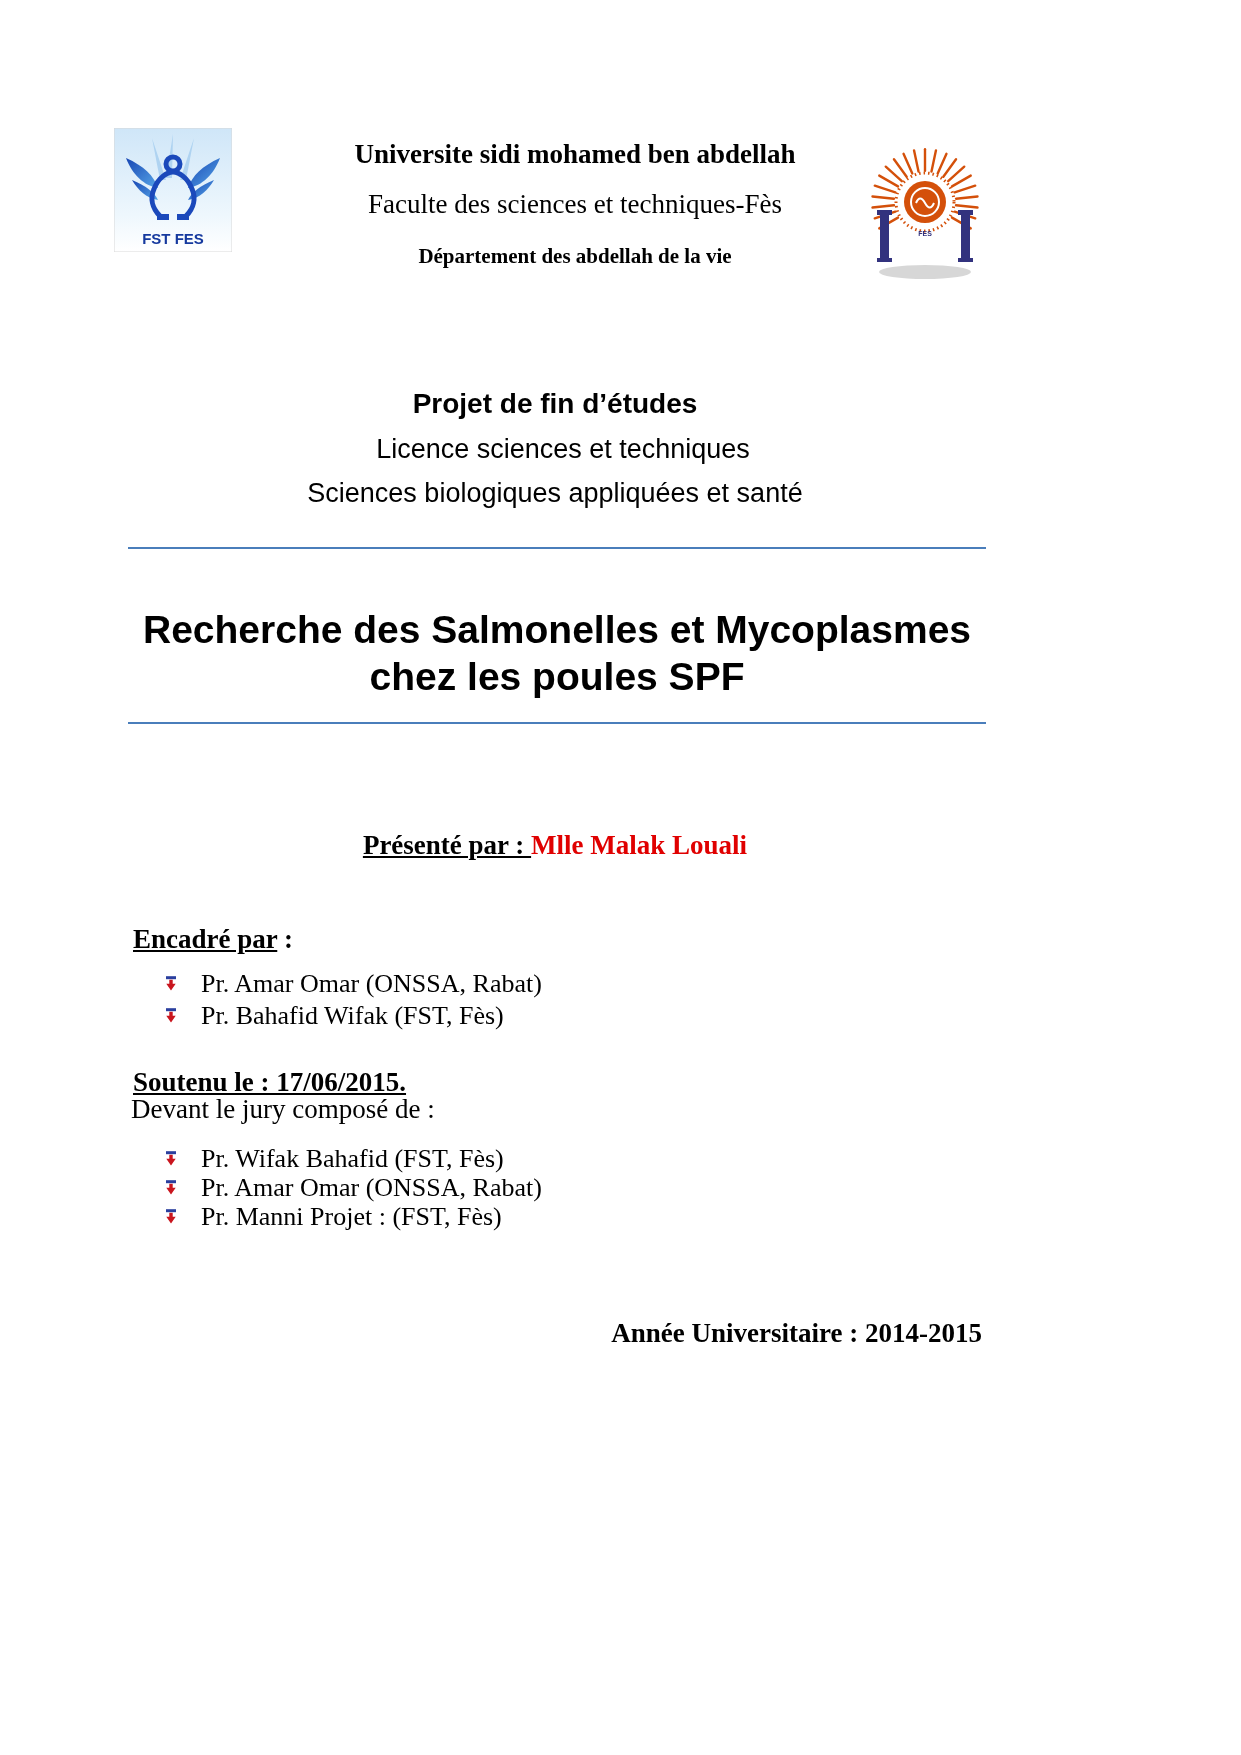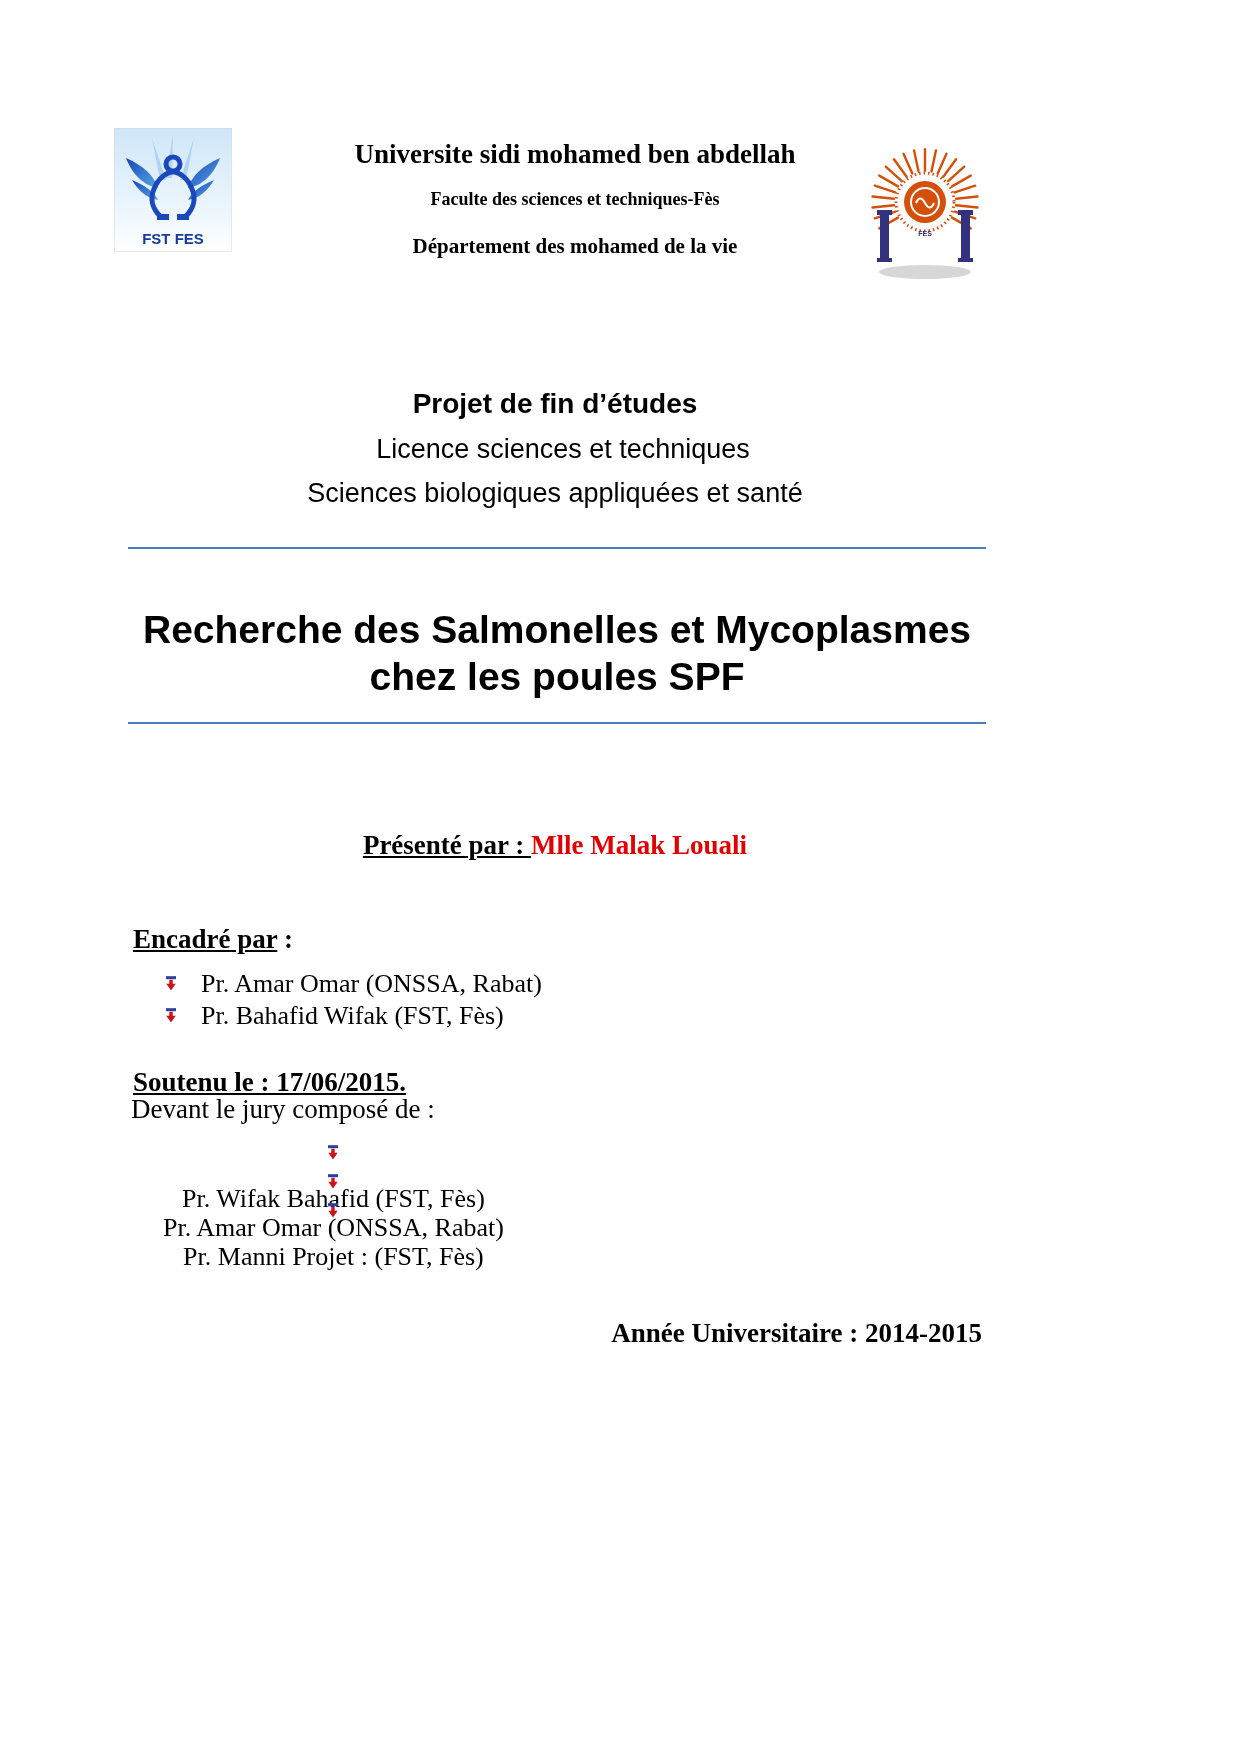--- a/index.html
+++ b/index.html
@@ -13,21 +13,21 @@
     color:#000;
   }
 
   
   .fst-logo  { position:absolute; left:114px; top:128px; }
   .univ-logo { position:absolute; left:864px; top:116px; }
 
   
   .header-text { position:absolute; left:130px; top:133px; width:890px; text-align:center; }
   .hdr-university { font-size:27px; font-weight:bold; margin:6px 0 0 0; }
-  .hdr-faculty    { font-size:18px; font-weight:bold; margin:19px 0 0 0; }
+  .hdr-faculty    { font-size:27px; font-weight:normal; margin:19px 0 0 0; }
   .hdr-department { font-size:21px; font-weight:bold; margin:24px 0 0 0; }
 
   
   .project-block { position:absolute; left:0; top:388px; width:1110px; text-align:center;
                    font-family:"Liberation Sans", sans-serif; }
   .project-type      { font-size:28px; font-weight:bold; margin:0; }
   .project-degree    { font-size:27px; margin:14px 0 0 16px; }
   .project-specialty { font-size:27px; margin:13px 0 4px 0; }
 
   
@@ -48,21 +48,21 @@
   .presented-name  { color:var(--accent-red, #e00000); }
 
   
   .encadre { position:absolute; left:133px; top:924px; font-size:27px; font-weight:bold; }
   .encadre-label { text-decoration:underline; }
 
   .bullet-list { position:absolute; left:163px; }
   .sup-list  { top:968px; }
   .jury-list { top:1144px; }
   .bullet-row { display:flex; align-items:center; gap:22px; font-size:26px; height:32px; }
-  .jury-list .bullet-row { height:29px;flex-direction:column; }
+  .jury-list .bullet-row { height:29px; }
   .bullet-icon { flex:0 0 auto; display:inline-flex; }
 
   .soutenu { position:absolute; left:133px; top:1051px; font-size:27px;
              font-weight:bold; text-decoration:underline;margin-top:16px; }
   .devant  { position:absolute; left:131px; top:1094px; font-size:27px; }
 
   .annee { position:absolute; right:259px; top:1318px; font-size:27px; font-weight:bold; }
 </style>
 </head>
 <body>
@@ -146,21 +146,21 @@
         <rect x="13" y="142" width="15" height="4"></rect>
         <rect x="94" y="142" width="15" height="4"></rect>
       </g>
       <text x="61" y="120" text-anchor="middle" font-family="Liberation Sans, sans-serif" font-size="7" font-weight="bold" fill="#32327e">FES</text>
     </svg>
   </div>
 
   <div class="header-text">
     <p class="hdr-university">Universite sidi mohamed ben abdellah</p>
     <p class="hdr-faculty">Faculte des sciences et techniques-Fès</p>
-    <p class="hdr-department">Département des mohamed de la vie</p>
+    <p class="hdr-department">Département des abdellah de la vie</p>
   </div>
 
   <div class="project-block">
     <p class="project-type">Projet de fin d’études</p>
     <p class="project-degree">Licence sciences et techniques</p>
     <p class="project-specialty">Sciences biologiques appliquées et santé</p>
   </div>
 
   <div class="divider divider-top"></div>
   <div class="divider divider-bottom"></div>

